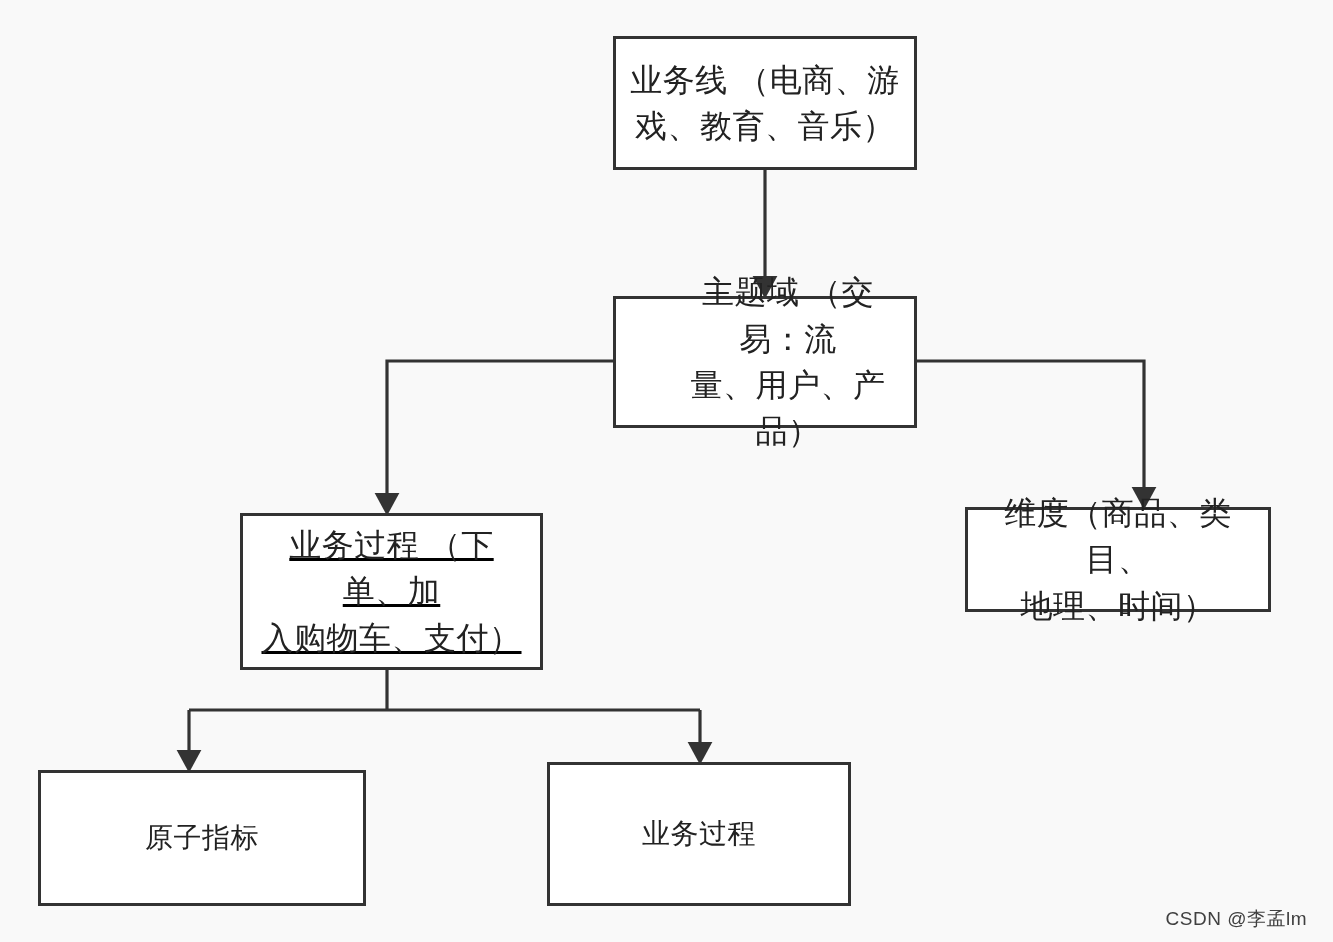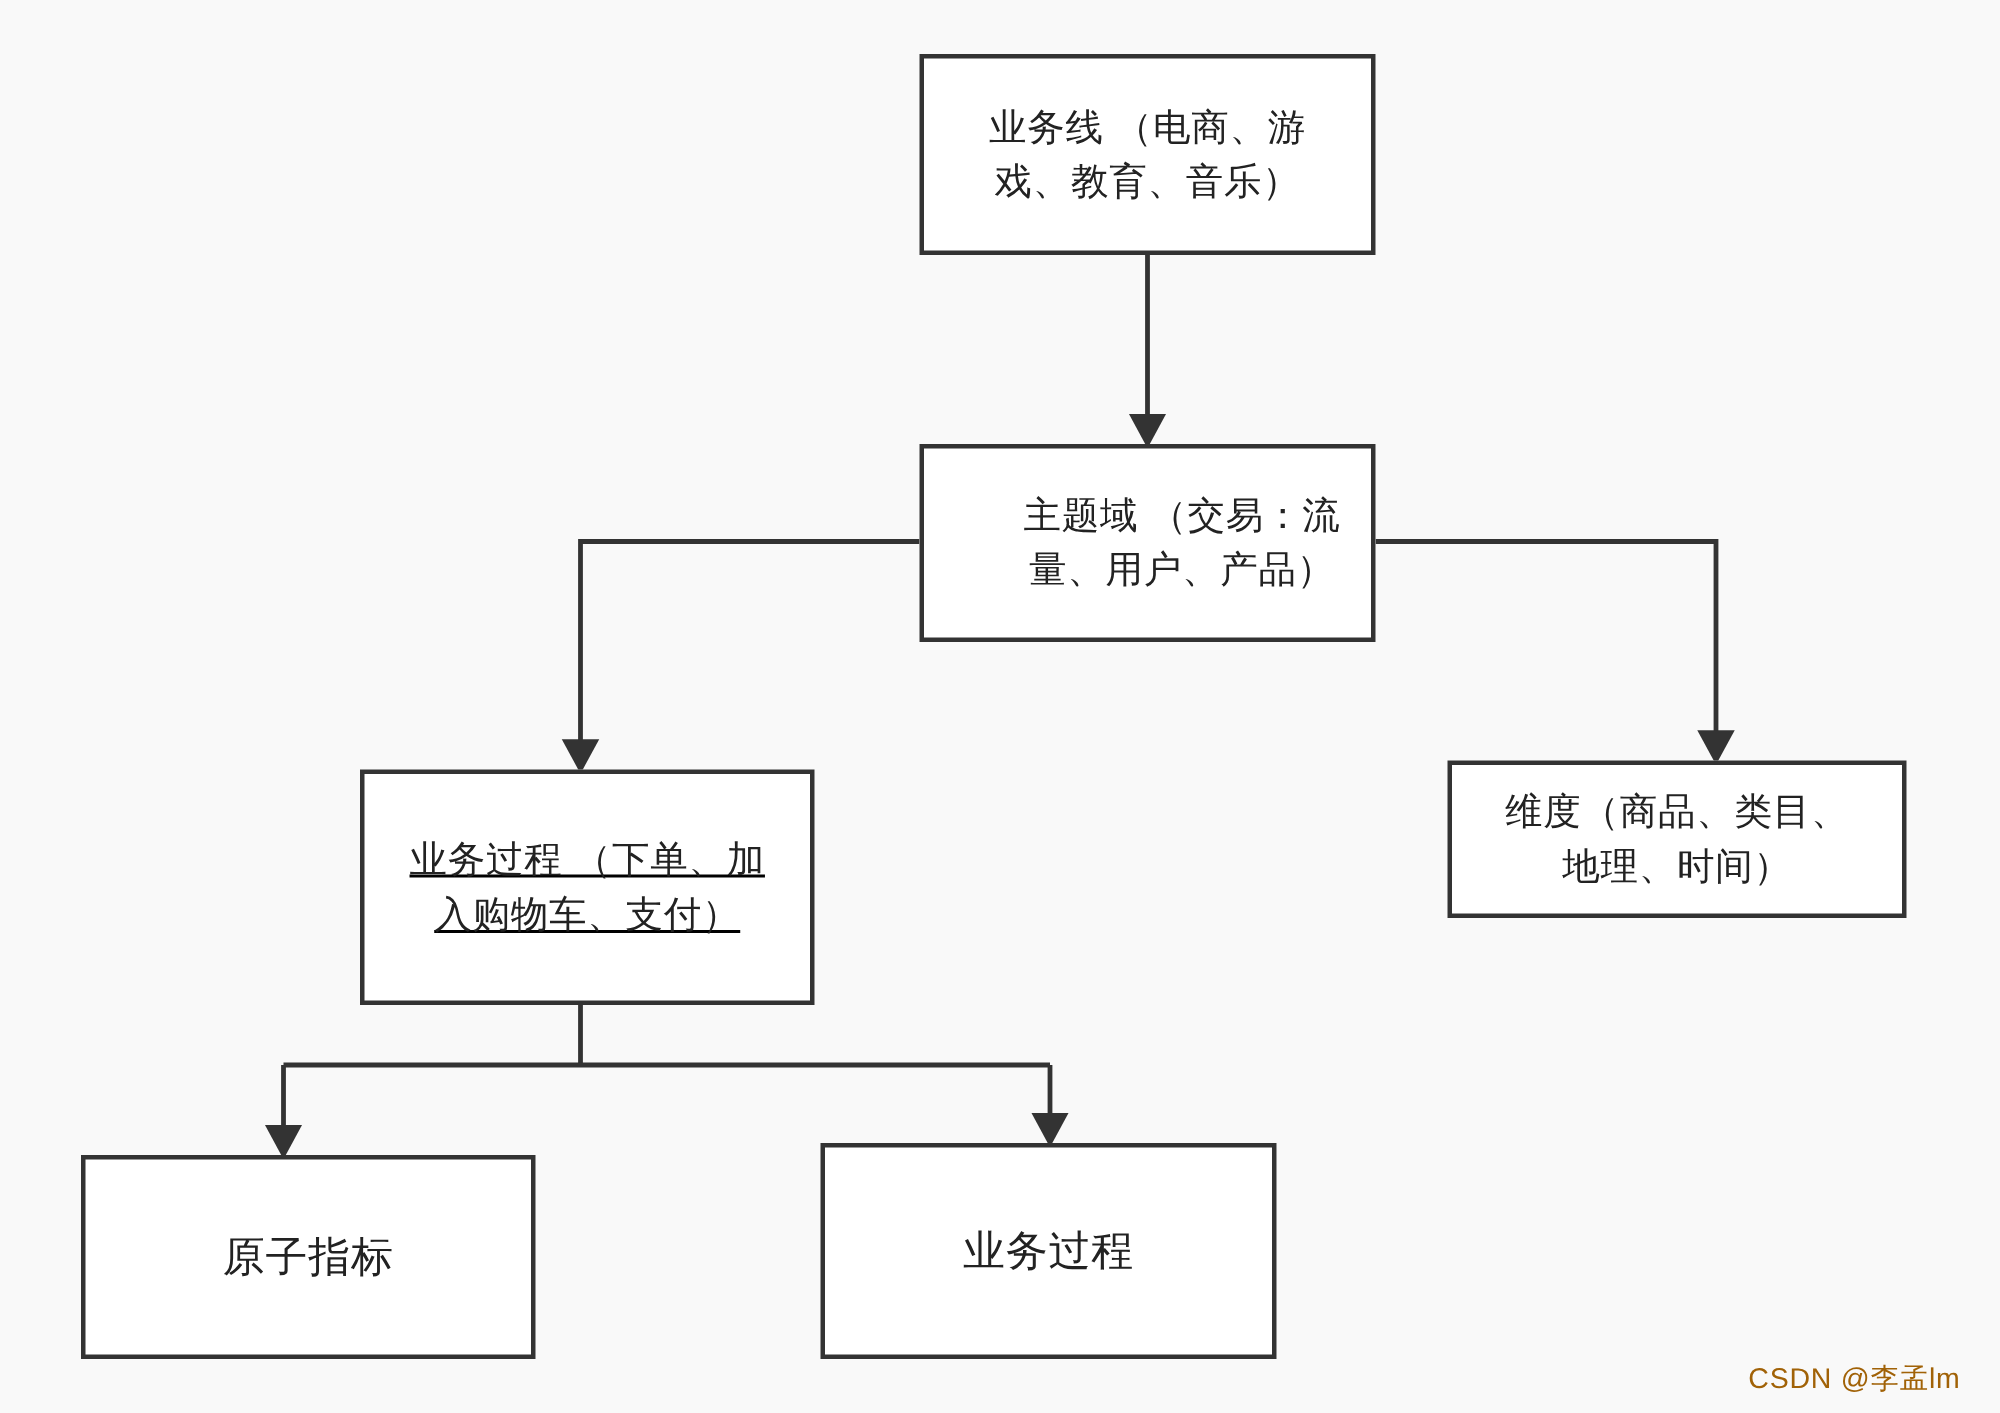--- a/index.html
+++ b/index.html
@@ -35,43 +35,43 @@
     box-sizing: border-box;
     background: #ffffff;
     border: 3px solid #333333;
     display: flex;
     align-items: center;
     justify-content: center;
     text-align: center;
   }
   .node-label {
     color: #222222;
-    font-size: 25px;
+    font-size: 32px;
     line-height: 1.45;
     letter-spacing: 0.5px;
     padding: 0 14px;
     white-space: pre-line;
   }
   .node-1 { left: 613px; top: 36px;  width: 304px; height: 134px; }
   .node-2 { left: 613px; top: 296px; width: 304px; height: 132px; padding-left: 46px; }
   .node-3 { left: 240px; top: 513px; width: 303px; height: 157px; text-decoration: underline; }
   .node-4 { left: 965px; top: 507px; width: 306px; height: 105px; }
-  .node-5 { left: 38px;  top: 770px; width: 303px; height: 136px; margin-left: 16px; }
+  .node-5 { left: 38px;  top: 770px; width: 328px; height: 136px; }
   .node-6 { left: 547px; top: 762px; width: 304px; height: 144px; }
 
   .node-5 .node-label,
   .node-6 .node-label {
     font-size: 28px;
   }
 
   .watermark {
     position: absolute;
     right: 26px;
     bottom: 10px;
-    color: #a16207;
+    color: #404040;
     font-size: 19px;
     letter-spacing: 0.5px;
     user-select: none;
   }
 </style>
 </head>
 <body>
 
 <div id="diagram-canvas">
 

